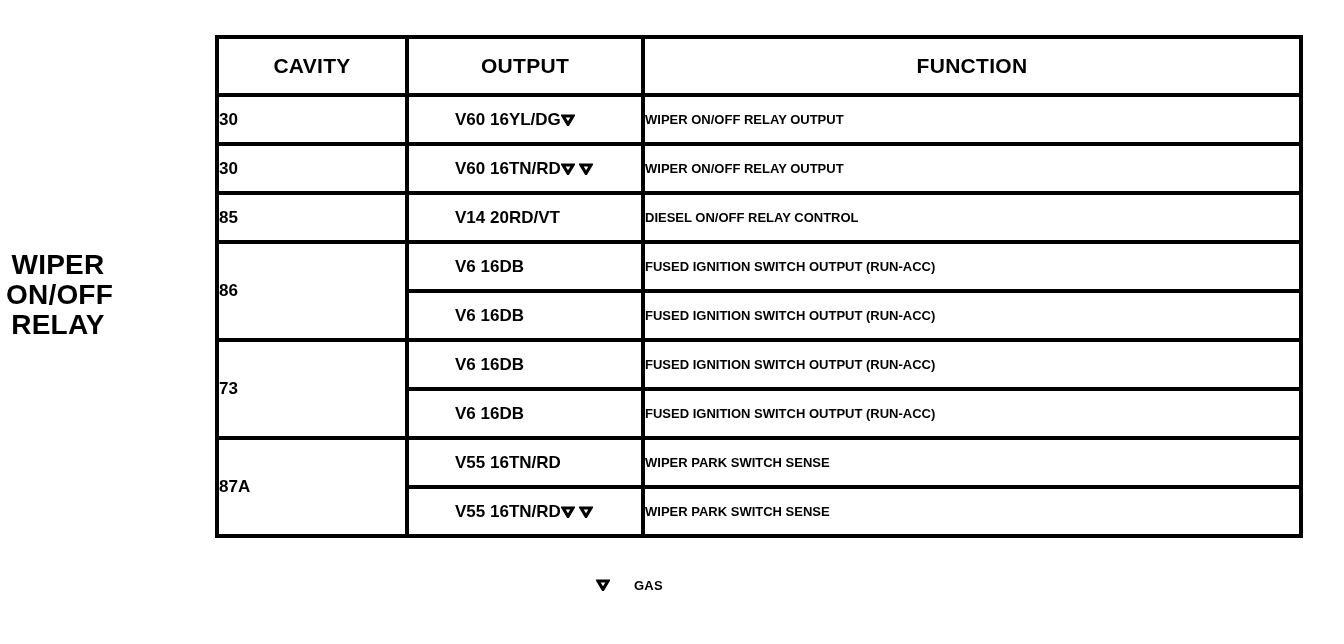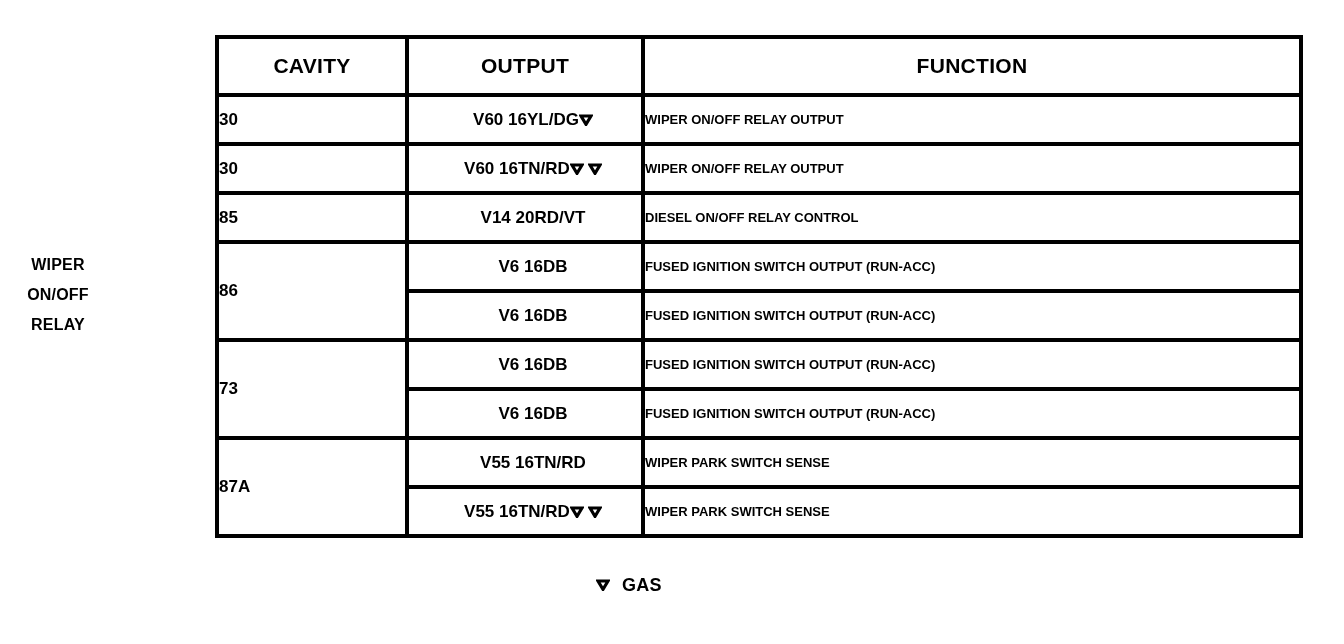--- a/index.html
+++ b/index.html
@@ -18,21 +18,21 @@
     overflow: hidden;
   }
 
   
   .side-label {
     position: absolute;
     left: 6px;
     top: 250px;
     width: 104px;
     text-align: center;
-    font-size: 16px;
+    font-size: 28px;
     line-height: 30px;
     white-space: pre-line;
     letter-spacing: 0.2px;
   }
 
   
   table.pinout {
     position: absolute;
     left: 215px;
     top: 22px;
@@ -60,21 +60,21 @@
   }
   td.cir { font-size: 17px; }
   td.fun {
     font-size: 13px;
     padding-left: 46px;
     text-align: left;
   }
   .cellflex {
     display: flex;
     align-items: center;
-    justify-content: center;
+    justify-content: flex-start;
     padding-left: 46px;
     padding-right: 30px;
   }
   .markers {
     display: inline-flex;
     align-items: center;
     gap: 4px;
   }
   .markers svg { display: block; }
   .legend .markers { gap: 9px; }
@@ -90,22 +90,22 @@
     align-items: center;
     height: 30px;
   }
   .legend-row .marker-box {
     width: 62px;
     display: flex;
     justify-content: flex-end;
     align-items: center;
   }
   .legend-row .legend-label {
-    margin-left: 12px;
-    font-size: 18px;
+    margin-left: 24px;
+    font-size: 13px;
     letter-spacing: 0.2px;
   }
 </style>
 </head>
 <body>
 
 <div class="page">
 
   <div class="side-label">WIPER
 ON/OFF

